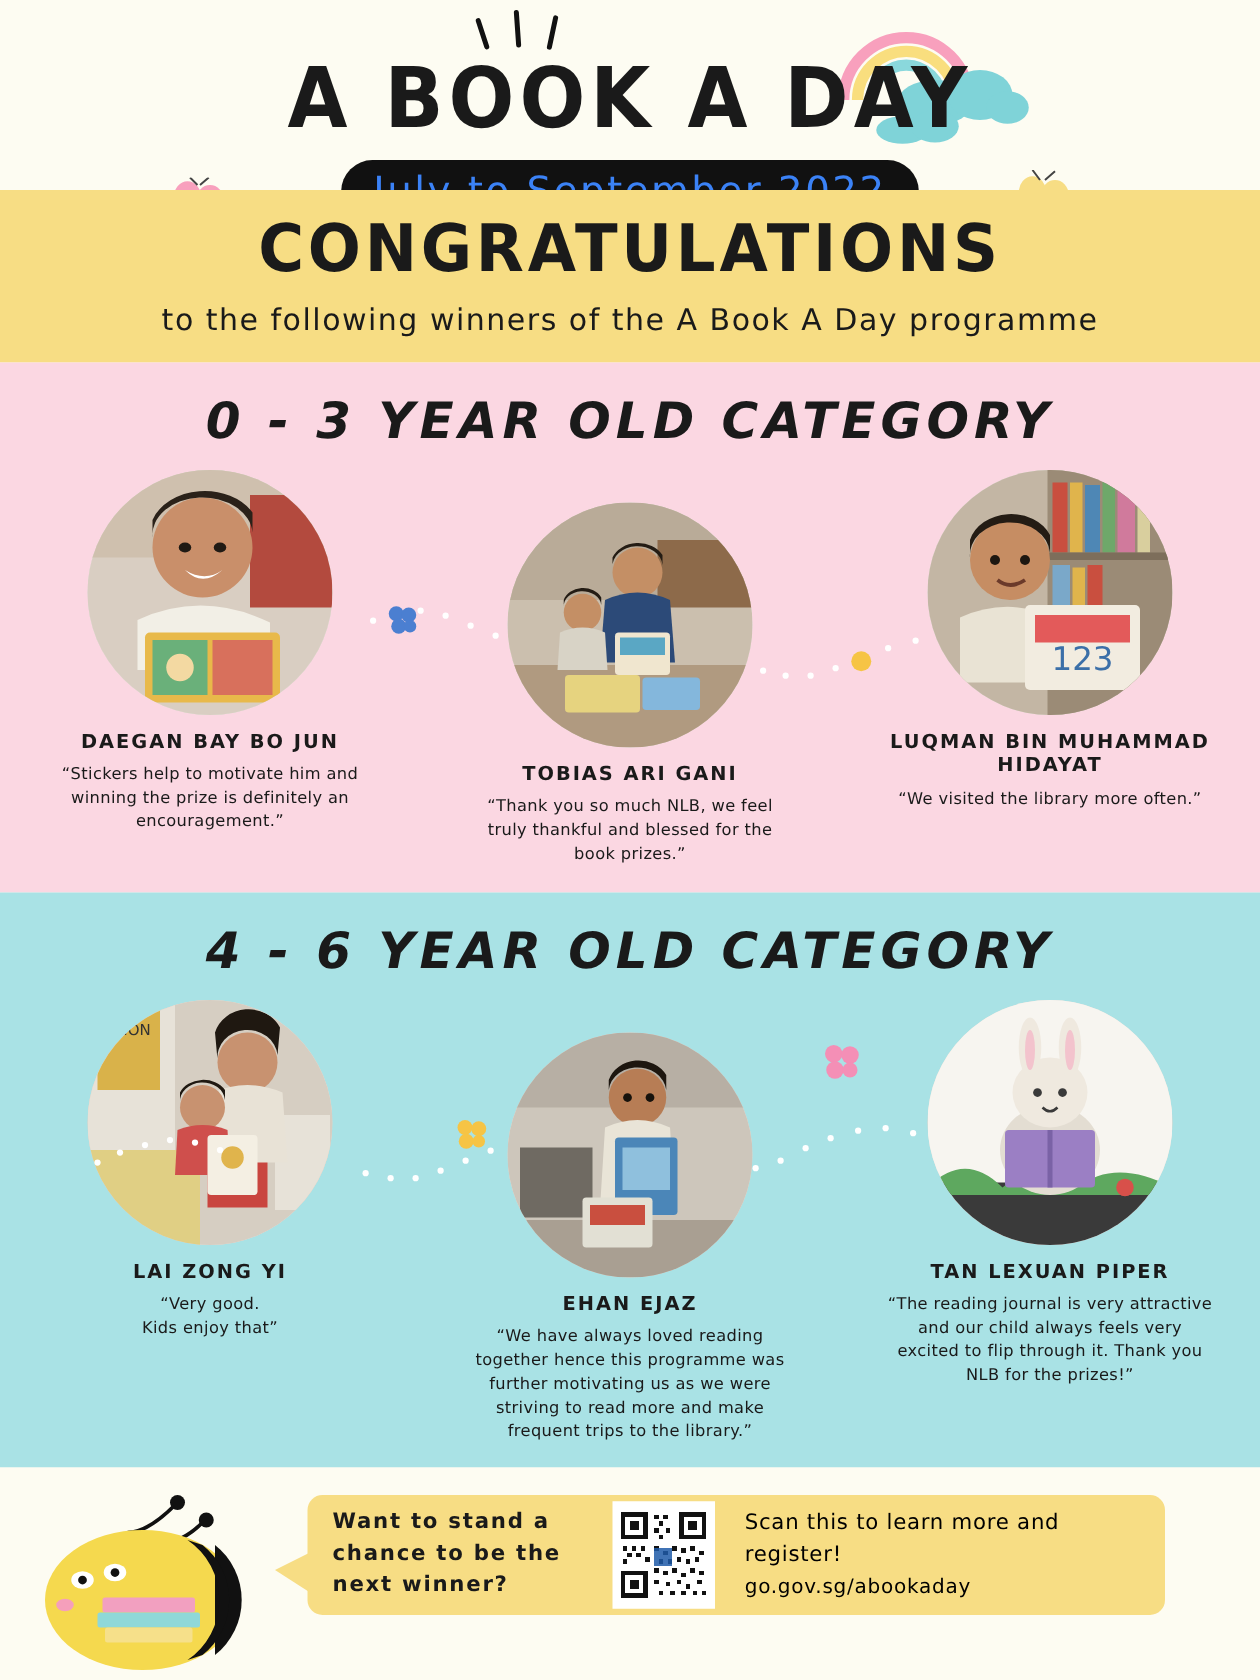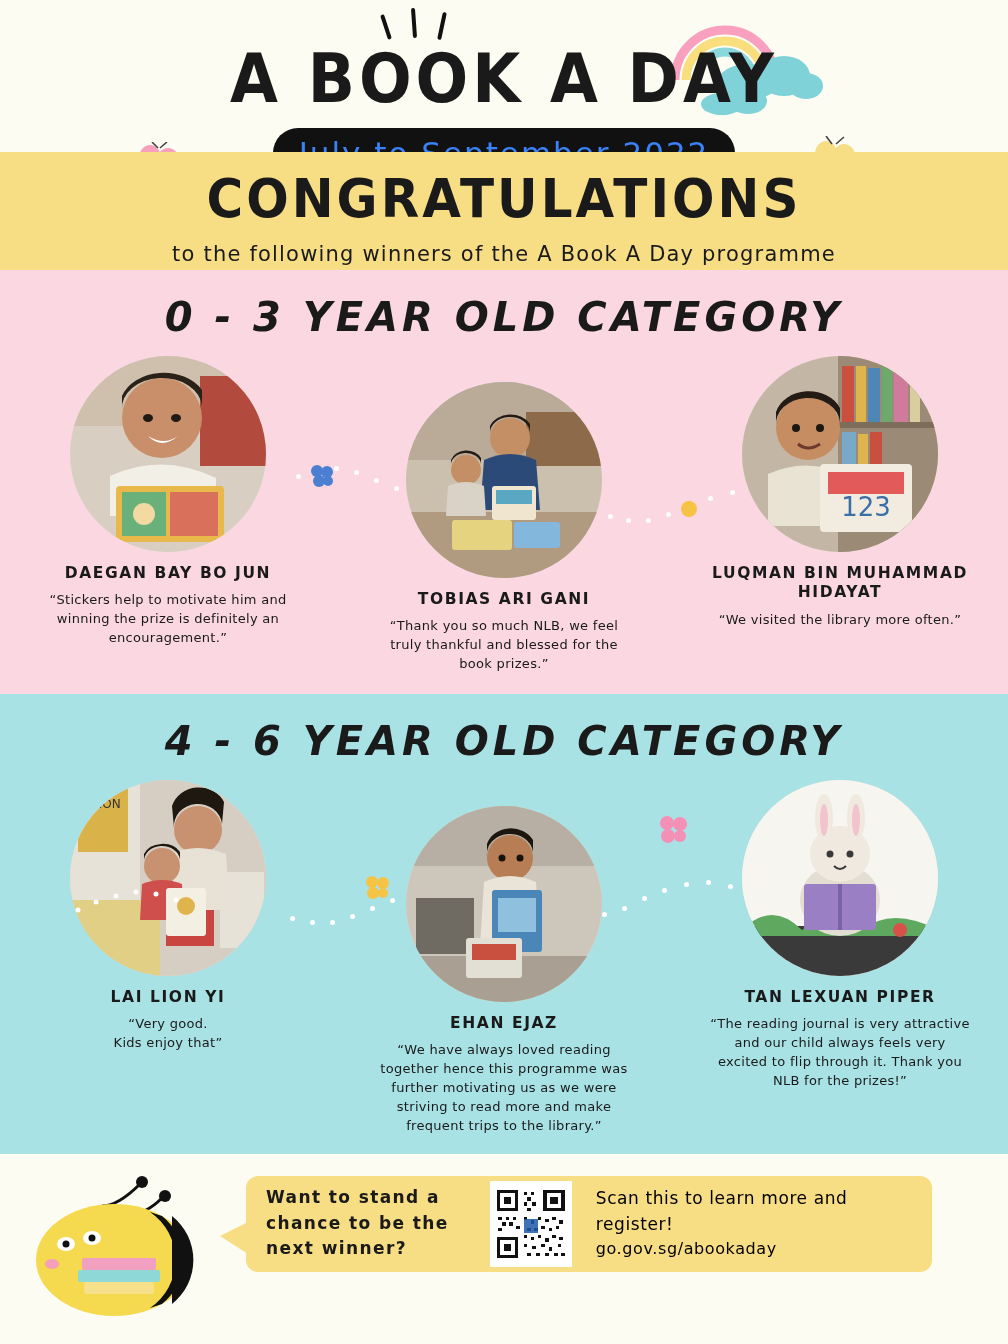--- a/index.html
+++ b/index.html
@@ -34,21 +34,21 @@
 
   
   .congrats {
     background:#f7dd84; text-align:center; padding:18px 0 4px;
   }
   .congrats h2 {
     margin:0; font-size:50px; font-weight:bold; letter-spacing:3px;
     color:#1a1a1a; transform:scaleY(1.05);
   }
   .congrats p {
-    margin:14px 0 0; font-size:21px; letter-spacing:1.2px; color:#1a1a1a;
+    margin:14px 0 16px; font-size:24px; letter-spacing:1.2px; color:#1a1a1a;
   }
 
   
   .cat { position:relative; }
   .cat-pink { background:#fbd7e2; padding:24px 0 20px; }
   .cat-blue { background:#a9e2e5; padding:24px 0 18px; }
   .cat h3 {
     margin:0 0 16px; text-align:center; font-size:40px; font-weight:bold;
     letter-spacing:4px; color:#1a1a1a;font-style:italic;
   }
@@ -335,21 +335,21 @@
           <circle cx="128" cy="50" r="24" fill="#c89270"></circle>
           <path d="M104 48 A24 22 0 0 1 152 44 L154 22 A28 26 0 0 0 102 26 Z" fill="#1f1811"></path>
           <path d="M100 74 Q128 62 156 74 L160 130 L96 130 Z" fill="#e8e2d6"></path>
           <circle cx="92" cy="86" r="18" fill="#c89270"></circle>
           <path d="M74 82 A18 15 0 0 1 110 80 L110 72 A20 16 0 0 0 74 74 Z" fill="#1f1811"></path>
           <path d="M72 104 Q92 96 112 104 L114 140 L70 140 Z" fill="#cf4f4c"></path>
           <rect x="96" y="108" width="40" height="48" rx="3" fill="#f4efe3"></rect>
           <circle cx="116" cy="126" r="9" fill="#e0b44c"></circle>
         </svg>
       </div>
-      <div class="wname">LAI LION YI</div>
+      <div class="wname">LAI ZONG YI</div>
       <div class="wquote" style="white-space:pre-line">“Very good.
 Kids enjoy that”</div>
     </div>
 
     <div class="winner offset-down">
       <div class="photo">
         <svg viewBox="0 0 196 196" width="196" height="196">
           <rect width="196" height="196" fill="#cdc6bb"></rect>
           <rect y="0" width="196" height="60" fill="#b7afa4"></rect>
           <rect x="0" y="150" width="196" height="46" fill="#a99f92"></rect>

